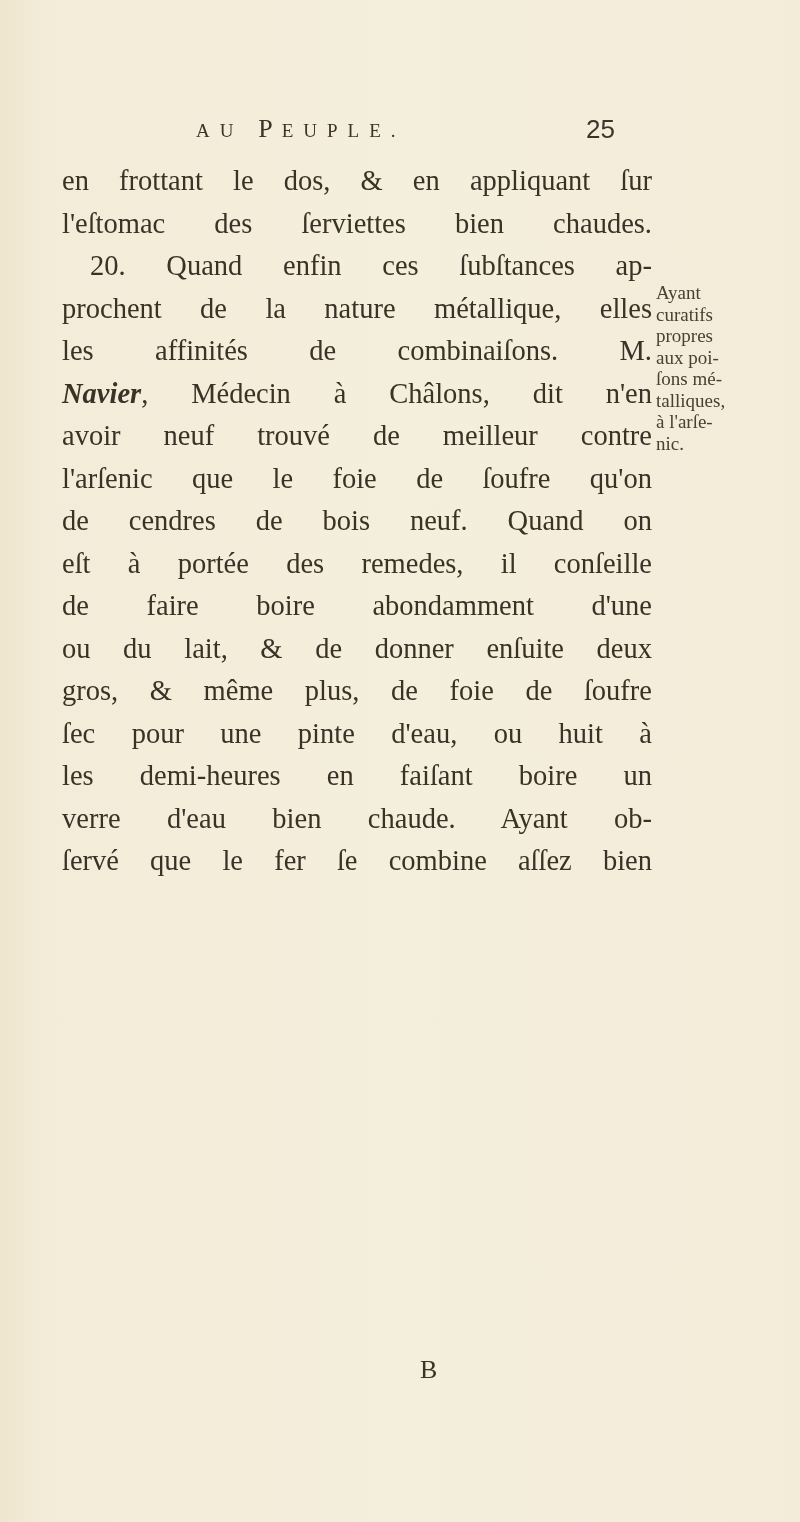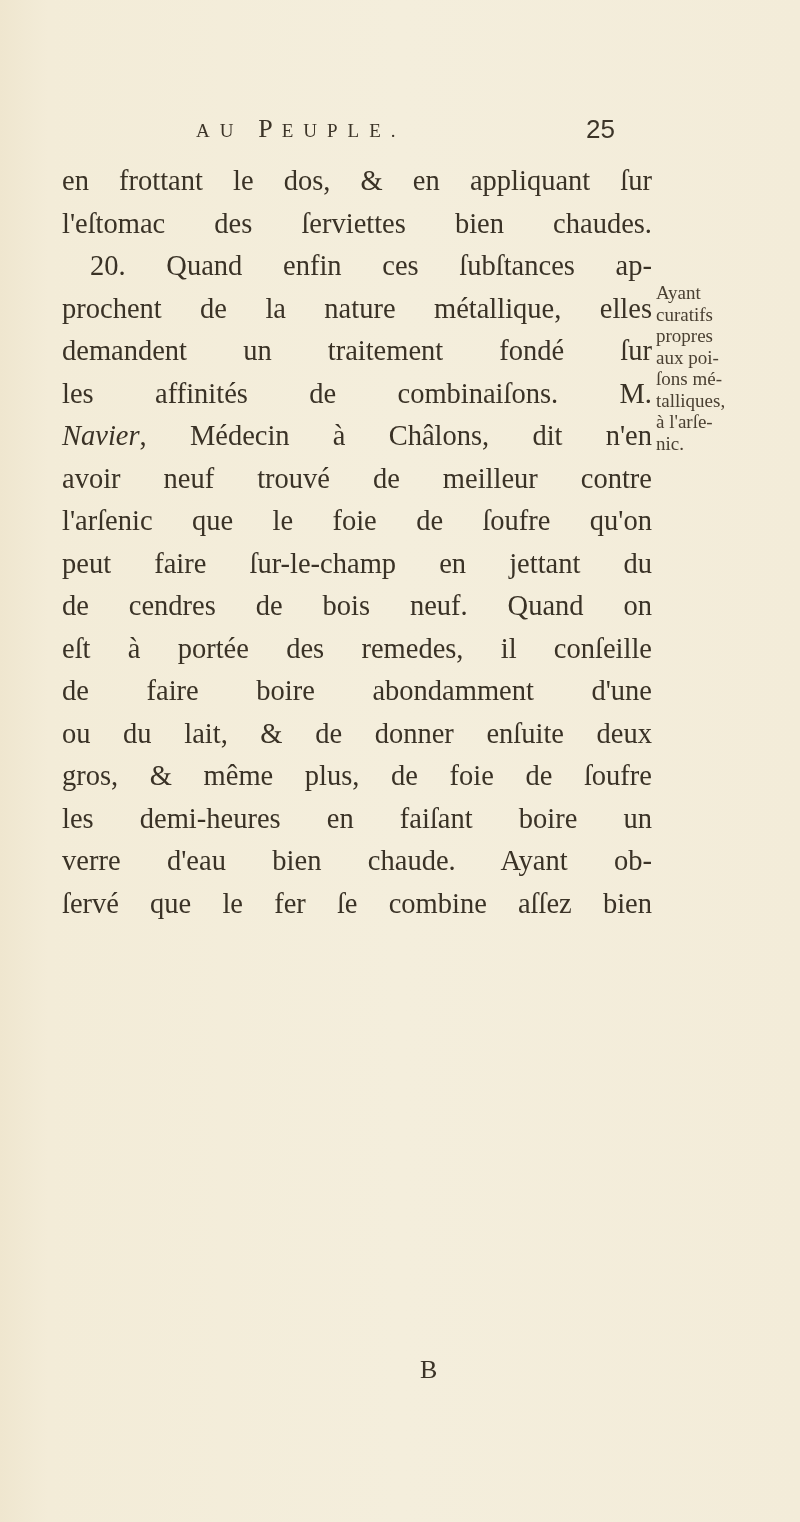--- a/index.html
+++ b/index.html
@@ -27,21 +27,21 @@
     position:absolute; left:62px; top:160px; width:590px;
   }
   .line {
     height:42.5px; line-height:42.5px;
     font-size:28.5px; white-space:nowrap;
     font-family:"Liberation Serif", serif;
     color:#3a3226;
     text-align:justify; text-align-last:justify;
   }
   .line.indent { padding-left:28px; }
-  .line i { font-style:italic; }
+  .line i { font-style:italic;font-weight:bold; }
   .margin-note {
     position:absolute; left:656px; top:282px; width:140px;
     font-family:"Liberation Serif", serif; color:#4a4032;
   }
   .margin-note .mn-line { font-size:19px; line-height:21.5px; white-space:nowrap; }
   .signature {
     position:absolute; left:420px; top:1355px; font-size:26px; color:#3c3428;
     font-family:"Liberation Serif", serif;
   }
 </style>
@@ -53,31 +53,30 @@
     <span class="small">AU </span><span>P</span><span class="small">EUPLE.</span>
   </div>
   <div class="page-number">25</div>
 </div>
 
 <div class="body-text">
   <div class="line">en frottant le dos, &amp; en appliquant ſur</div>
   <div class="line">l'eſtomac des ſerviettes bien chaudes.</div>
   <div class="line indent">20. Quand enfin ces ſubſtances ap-</div>
   <div class="line">prochent de la nature métallique, elles</div>
-  <div class="line">demandent un traitement fondé ſur</div>
   <div class="line">les affinités de combinaiſons. M.</div>
   <div class="line"><i>Navier</i><span>, Médecin à Châlons, dit n'en</span></div>
   <div class="line">avoir neuf trouvé de meilleur contre</div>
   <div class="line">l'arſenic que le foie de ſoufre qu'on</div>
-  <div class="line">peut faire ſur-le-champ en jettant du</div>
   <div class="line">de cendres de bois neuf. Quand on</div>
   <div class="line">eſt à portée des remedes, il conſeille</div>
   <div class="line">de faire boire abondamment d'une</div>
   <div class="line">ou du lait, &amp; de donner enſuite deux</div>
   <div class="line">gros, &amp; même plus, de foie de ſoufre</div>
+  <div class="line">ſec pour une pinte d'eau, ou huit à</div>
   <div class="line">les demi-heures en faiſant boire un</div>
   <div class="line">verre d'eau bien chaude. Ayant ob-</div>
   <div class="line">ſervé que le fer ſe combine aſſez bien</div>
 </div>
 
 <div class="margin-note">
   <div class="mn-line">Ayant</div>
   <div class="mn-line">curatifs</div>
   <div class="mn-line">propres</div>
   <div class="mn-line">aux poi-</div>

